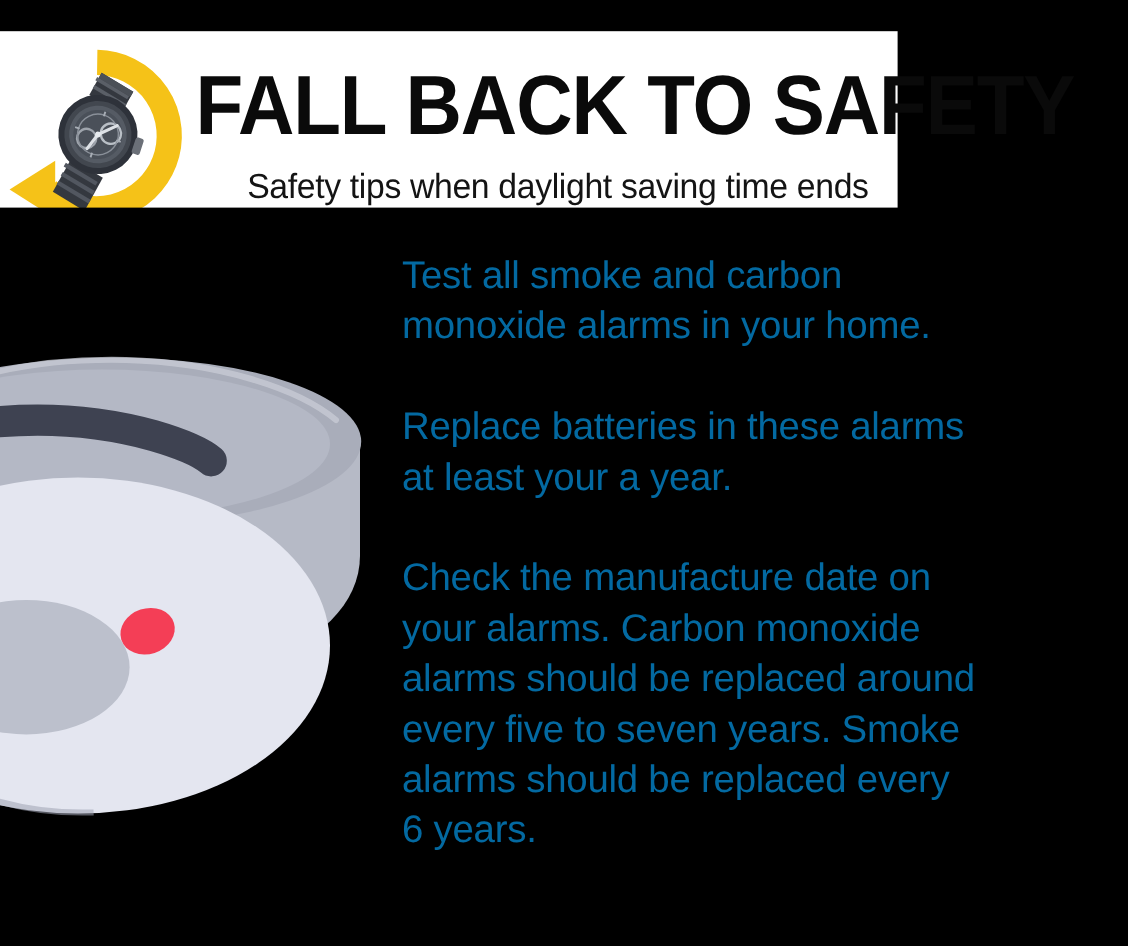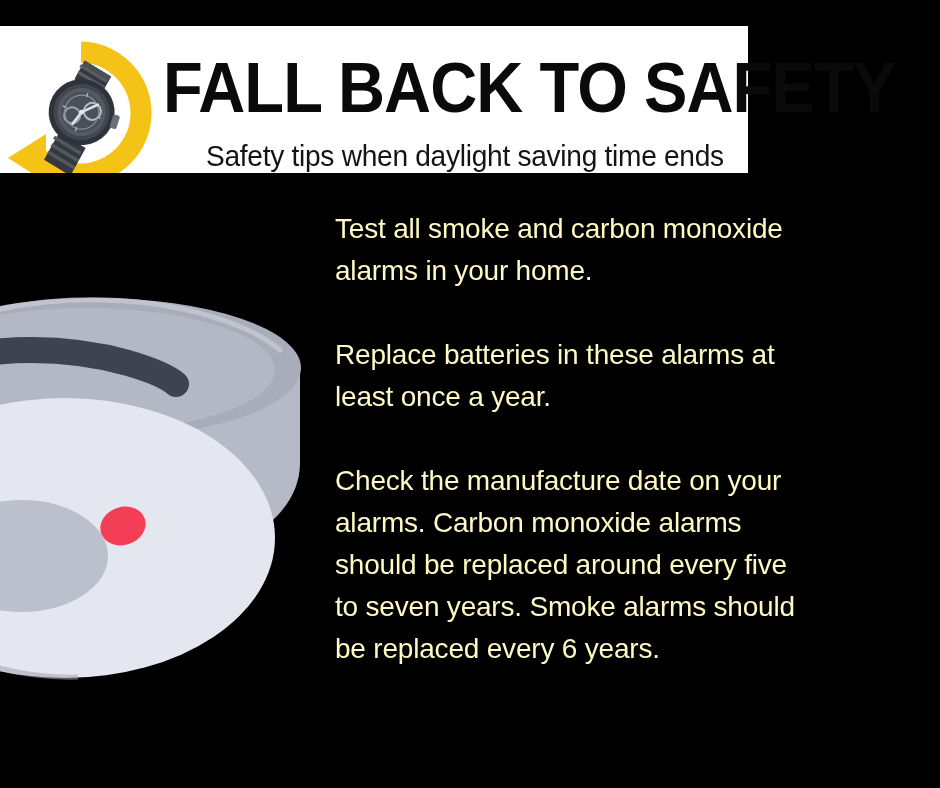--- a/index.html
+++ b/index.html
@@ -83,23 +83,23 @@
 
   
   #tips {
     position:absolute;
     left:335px; top:35px;
     width:480px;
   }
   .tip {
     font-family:"Liberation Sans", sans-serif;
     font-weight:400;
-    font-size:28px;
+    font-size:32px;
     line-height:42px;
-    color:#fef9c3;
+    color:#0369a1;
     letter-spacing:-0.2px;
   }
   .tip + .tip { margin-top:42px; }
 </style>
 </head>
 <body>
 
 <div id="poster">
 
   <div id="header-band">
@@ -194,18 +194,18 @@
 
           <ellipse cx="142" cy="328" rx="86" ry="56" fill="#BCC0CC"></ellipse>
 
           <ellipse cx="243" cy="298" rx="23" ry="19" fill="#F43E56" transform="rotate(-18 243 298)"></ellipse>
         </g>
       </svg>
     </div>
 
     <div id="tips">
       <p class="tip">Test all smoke and carbon monoxide alarms in your home.</p>
-      <p class="tip">Replace batteries in these alarms at least once a year.</p>
+      <p class="tip">Replace batteries in these alarms at least your a year.</p>
       <p class="tip">Check the manufacture date on your alarms. Carbon monoxide alarms should be replaced around every five to seven years. Smoke alarms should be replaced every 6 years.</p>
     </div>
 
   </div>
 </div>
 
 </body></html>

